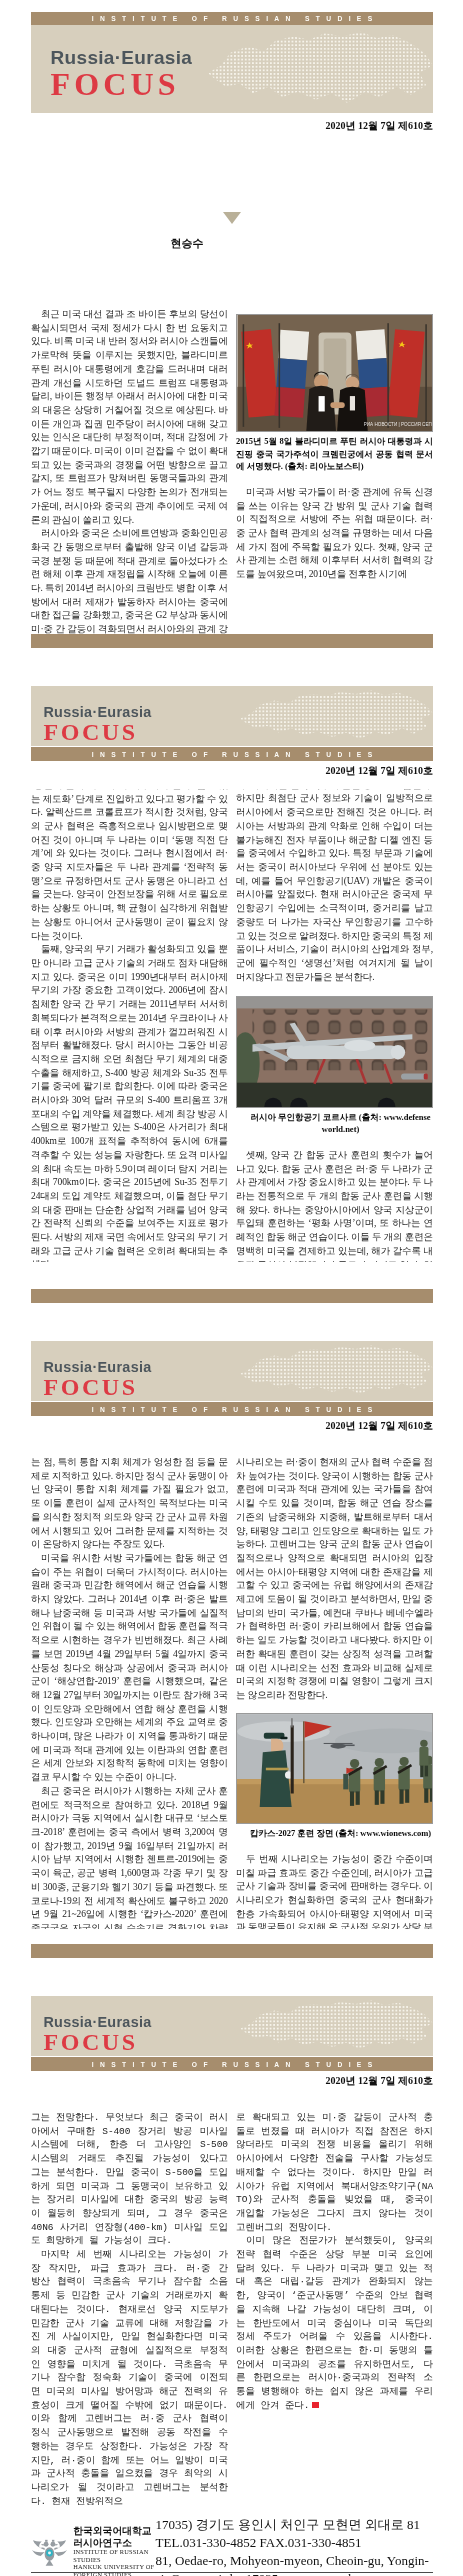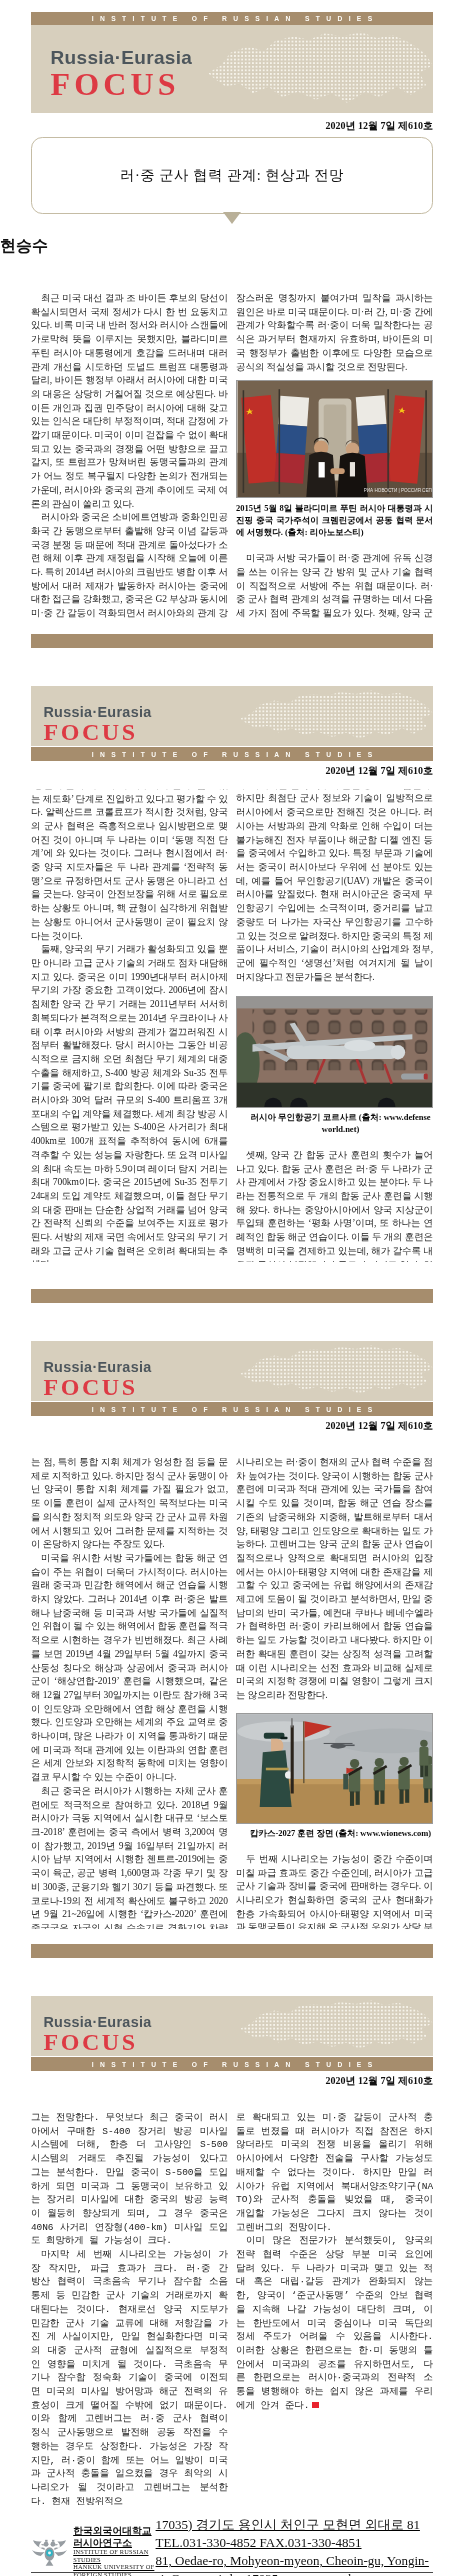--- a/index.html
+++ b/index.html
@@ -20,40 +20,40 @@
        background-size:3.6px 3.6px;
        clip-path:polygon(0% 55%,6% 45%,10% 30%,18% 22%,25% 28%,30% 15%,38% 10%,45% 14%,52% 6%,60% 10%,68% 4%,75% 12%,82% 8%,90% 18%,96% 30%,100% 45%,94% 55%,97% 70%,90% 82%,84% 72%,76% 85%,70% 78%,62% 92%,55% 80%,48% 88%,40% 78%,33% 85%,27% 72%,20% 80%,14% 68%,8% 72%,3% 62%);}
   .dateline{position:absolute;left:31px;width:402px;text-align:right;font-weight:bold;font-size:10px;color:#111;}
 
   
   .tbox{position:absolute;left:31px;width:400px;height:75px;border:1px solid #c5bca4;border-radius:11.3px;
         display:flex;align-items:center;justify-content:center;}
   .tbox .t{font-size:14.4px;color:#111;letter-spacing:0.5px;}
   .tri{position:absolute;left:50%;transform:translateX(-50%);width:0;height:0;
        border-left:9.8px solid transparent;border-right:9.8px solid transparent;border-top:12.4px solid #b9b098;}
-  .author{position:absolute;left:0;width:374px;font-family:"Liberation Sans","DejaVu Sans",sans-serif;
-          font-weight:bold;font-size:16px;color:#111;}
+  .author{position:absolute;left:0;width:374px;text-align:center;font-family:"Liberation Sans","DejaVu Sans",sans-serif;
+          font-weight:bold;font-size:11px;color:#111;}
   .affil{position:absolute;left:0;width:464px;text-align:center;font-family:"Liberation Sans","DejaVu Sans",sans-serif;
          font-size:8.2px;font-weight:bold;color:#222;}
 
   
   .cols{position:absolute;left:31px;width:402px;display:flex;gap:8.2px;overflow:hidden;}
   .col{width:197px;overflow:hidden;}
   .col p{margin:0;font-size:9.5px;line-height:13.7px;text-align:justify;color:#1c1c1c;
          word-break:break-all;letter-spacing:-0.1px;}
   .col p.ind{text-indent:1.05em;}
   .col p.gt{margin-top:13.4px;}
   .photo{width:197px;border:0.5px solid #9a9a9a;box-sizing:border-box;overflow:hidden;}
   .photo svg{display:block;}
   .cap{font-weight:bold;font-size:8.5px;line-height:12.4px;color:#0a0a0a;margin-top:3.1px;text-align:justify;word-break:break-all;}
   .cap.center{text-align:center;margin-left:12px;}
   .endbox{display:inline-block;width:6.7px;height:6.7px;background:#e8232e;vertical-align:-0.5px;margin-left:2.6px;}
 
   
-  .footrow{position:absolute;left:31px;width:402px;display:flex;align-items:center;text-decoration:underline;}
+  .footrow{position:absolute;left:31px;width:402px;display:flex;align-items:center;}
   .f-eagle{width:37px;height:30px;flex:0 0 37px;}
   .f-org{margin-left:5.2px;}
   .f-org .k{font-weight:bold;font-size:9.8px;color:#111;line-height:11.3px;}
   .f-org .e{font-size:6.4px;color:#222;line-height:7.7px;letter-spacing:0.2px;}
   .f-addr{margin-left:auto;text-align:left;}
   .f-addr div{font-size:13px;color:#111;line-height:18px;}
   .fdiv{position:absolute;left:31px;width:402px;height:0;border-top:1px solid #4a4a4a;}
 </style>
 </head>
 <body>
@@ -66,34 +66,30 @@
     <div class="banner" style="top:25px;height:88px;">
       <div class="map" style="right:0;width:56%;"></div>
       <div class="brand" style="left:19.6px;top:11.3px;">
         <div class="b1" style="font-size:19px;">Russia·Eurasia</div>
         <div class="b2" style="font-size:32px;letter-spacing:4.1px;">FOCUS</div>
       </div>
     </div>
 
     <div class="dateline" style="top:119px;">2020년 12월 7일 제610호</div>
 
-    <div class="tbox" style="top:137px;">
-      <div class="t">러·중 군사 협력 관계: 현상과 전망</div>
-    </div>
     <div class="tri" style="top:212px;"></div>
 
     <div class="author" style="top:236px;">현승수</div>
 
-    <div class="cols" style="top:292px;height:328px;">
+    <div class="cols" style="top:308px;height:328px;">
       <div class="col">
         <p class="ind">최근 미국 대선 결과 조 바이든 후보의 당선이 확실시되면서 국제 정세가 다시 한 번 요동치고 있다. 비록 미국 내 반러 정서와 러시아 스캔들에 가로막혀 뜻을 이루지는 못했지만, 블라디미르 푸틴 러시아 대통령에게 호감을 드러내며 대러 관계 개선을 시도하던 도널드 트럼프 대통령과 달리, 바이든 행정부 아래서 러시아에 대한 미국의 대응은 상당히 거칠어질 것으로 예상된다. 바이든 개인과 집권 민주당이 러시아에 대해 갖고 있는 인식은 대단히 부정적이며, 적대 감정에 가깝기 때문이다. 미국이 이미 걷잡을 수 없이 확대되고 있는 중국과의 경쟁을 어떤 방향으로 끌고 갈지, 또 트럼프가 망쳐버린 동맹국들과의 관계가 어느 정도 복구될지 다양한 논의가 전개되는 가운데, 러시아와 중국의 관계 추이에도 국제 여론의 관심이 쏠리고 있다.</p>
         <p class="ind">러시아와 중국은 소비에트연방과 중화인민공화국 간 동맹으로부터 출발해 양국 이념 갈등과 국경 분쟁 등 때문에 적대 관계로 돌아섰다가 소련 해체 이후 관계 재정립을 시작해 오늘에 이른다. 특히 2014년 러시아의 크림반도 병합 이후 서방에서 대러 제재가 발동하자 러시아는 중국에 대한 접근을 강화했고, 중국은 G2 부상과 동시에 미·중 간 갈등이 격화되면서 러시아와의 관계 강도를 높이고 있다. 두 나라가 관계를 지속해서 격상시키면서 ‘신시대 전면적 동반자 및 전략적 협력 관계’라는 다소 거추</p>
       </div>
       <div class="col">
-        <p>장스러운 명칭까지 붙여가며 밀착을 과시하는 원인은 바로 미국 때문이다. 미·러 간, 미·중 간에 관계가 악화할수록 러·중이 더욱 밀착한다는 공식은 과거부터 현재까지 유효하며, 바이든의 미국 행정부가 출범한 이후에도 다양한 모습으로 공식의 적실성을 과시할 것으로 전망된다.</p>
 
         <div class="photo" style="height:118px;margin-top:6.2px;">
           <svg width="196" height="117" viewBox="0 0 380 228">
             <rect width="380" height="228" fill="#75634f"></rect>
             <rect y="140" width="380" height="88" fill="#5e4e3d"></rect>
             <rect x="158" y="34" width="64" height="160" rx="8" fill="#c9c2b2"></rect>
             <rect x="168" y="46" width="44" height="136" rx="6" fill="#b7ae9b"></rect>
 
             <g transform="rotate(-5 40 110)">
               <rect x="14" y="30" width="58" height="168" fill="#bf2f28"></rect>

